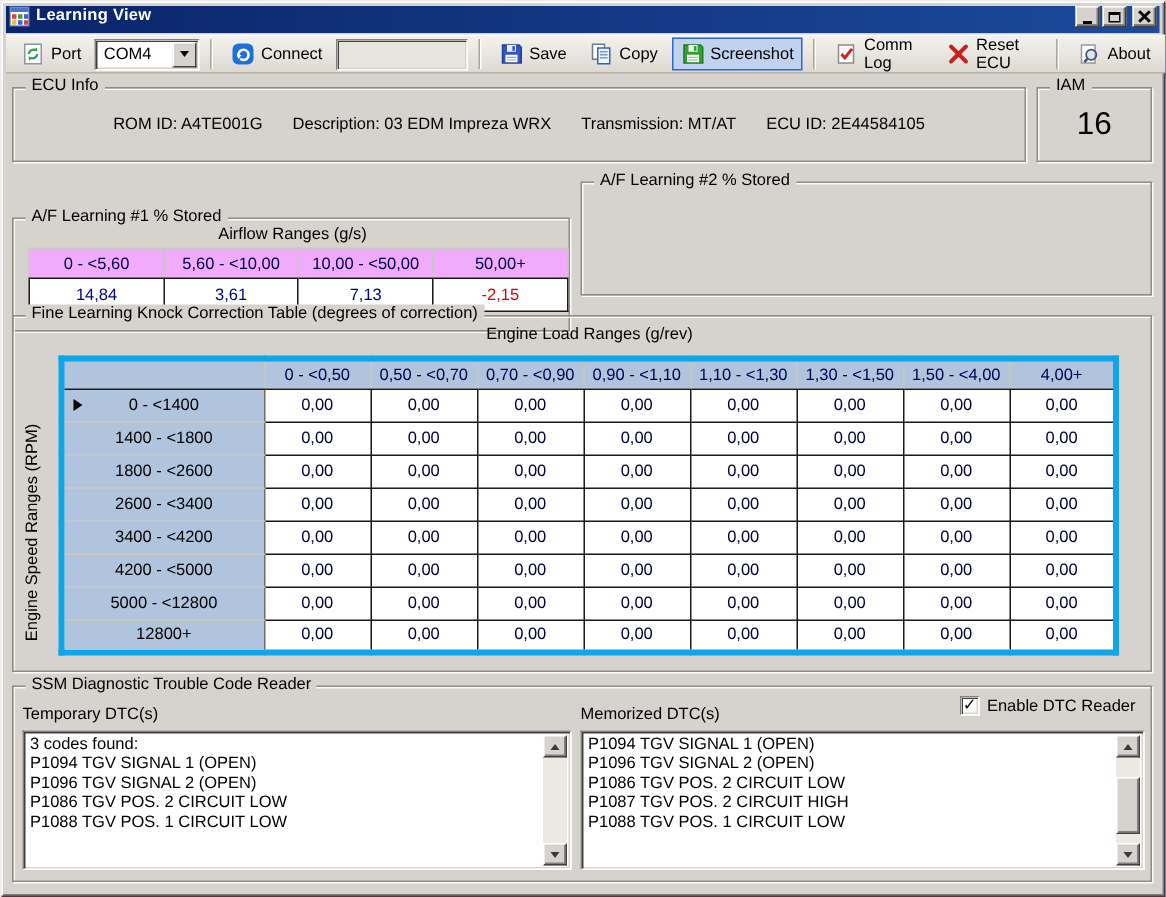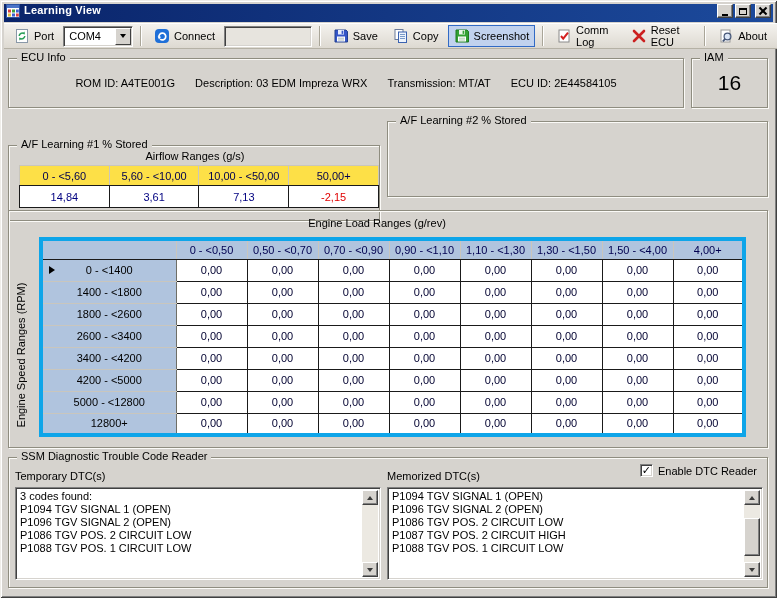--- a/index.html
+++ b/index.html
@@ -38,26 +38,26 @@
   
   .group{position:absolute;border:1px solid #8f8d80;box-shadow:inset 1px 1px 0 #fbfaf7,1px 1px 0 #fbfaf7;}
   .legend{position:absolute;top:-8px;left:8px;background:#d6d3ce;padding:0 4px;font-size:11px;color:#000;white-space:nowrap;}
   
   .ecu-fields{position:absolute;left:0;right:0;top:0;bottom:0;display:flex;align-items:center;justify-content:center;gap:20px;font-size:11px;color:#000;}
   .iam-value{position:absolute;left:0;right:0;top:0;bottom:0;display:flex;align-items:center;justify-content:center;
     font-size:21px;color:#000;}
   
   .af-sub{position:absolute;top:4px;left:0;width:380px;text-align:center;font-size:11px;color:#000;}
   table.af{position:absolute;left:10px;top:19px;border-collapse:collapse;border:1px solid #6e6e66;}
-  table.af th{width:90px;height:20px;background:#fde047;border:1px solid #c9c6bd;border-bottom-color:#1a1a1a;
+  table.af th{width:90px;height:20px;background:#f0abfc;border:1px solid #c9c6bd;border-bottom-color:#1a1a1a;
     font-size:11px;font-weight:400;color:#000050;}
   table.af td{width:90px;height:22px;background:#fff;border:1px solid #1a1a1a;text-align:center;font-size:11px;color:#000080;}
   table.af td.neg{color:#e00000;}
   
-  .load-label{position:absolute;top:6px;left:14px;width:708px;text-align:center;font-size:11px;color:#000;}
+  .load-label{position:absolute;top:6px;left:30px;width:708px;text-align:center;font-size:11px;color:#000;}
   .vlabel{position:absolute;left:4px;top:46px;width:16px;height:196px;display:flex;align-items:center;justify-content:center;}
   .vlabel span{transform:rotate(-90deg);white-space:nowrap;font-size:11px;color:#000;}
   table.knock{position:absolute;left:30px;top:26px;border-collapse:collapse;border:4px solid #0ea5e9;table-layout:fixed;}
   table.knock th{background:#b0c4de;font-size:11px;font-weight:400;}
   table.knock thead th{height:20px;border:1px solid #c9c6bd;border-bottom-color:#1a1a1a;color:#000050;width:71px;}
   table.knock thead th.corner{width:135px;}
   table.knock tbody th{width:135px;height:22px;border:1px solid #c9c6bd;border-right-color:#6e6e66;color:#000;position:relative;}
   table.knock td{width:71px;height:22px;background:#fff;border:1px solid #1a1a1a;text-align:center;font-size:11px;color:#000030;}
   .tri{position:absolute;left:6px;top:50%;transform:translateY(-50%);width:0;height:0;
     border-top:4px solid transparent;border-bottom:4px solid transparent;border-left:6px solid #000;}
@@ -249,20 +249,21 @@
           </tr>
         </tbody>
     </table>
   </div>
 
   <div class="group" style="left:387px;top:121px;width:381px;height:76px;">
     <span class="legend">A/F Learning #2 % Stored</span>
   </div>
 
   <div class="group" style="left:8px;top:210px;width:760px;height:238px;">
+    <span class="legend">Fine Learning Knock Correction Table (degrees of correction)</span>
     <div class="load-label">Engine Load Ranges (g/rev)</div>
     <div class="vlabel">
       <span>Engine Speed Ranges (RPM)</span>
     </div>
     <table class="knock">
       <thead>
           <tr>
             <th class="corner"></th>
             <th>0 - &lt;0,50</th>
             <th>0,50 - &lt;0,70</th>

